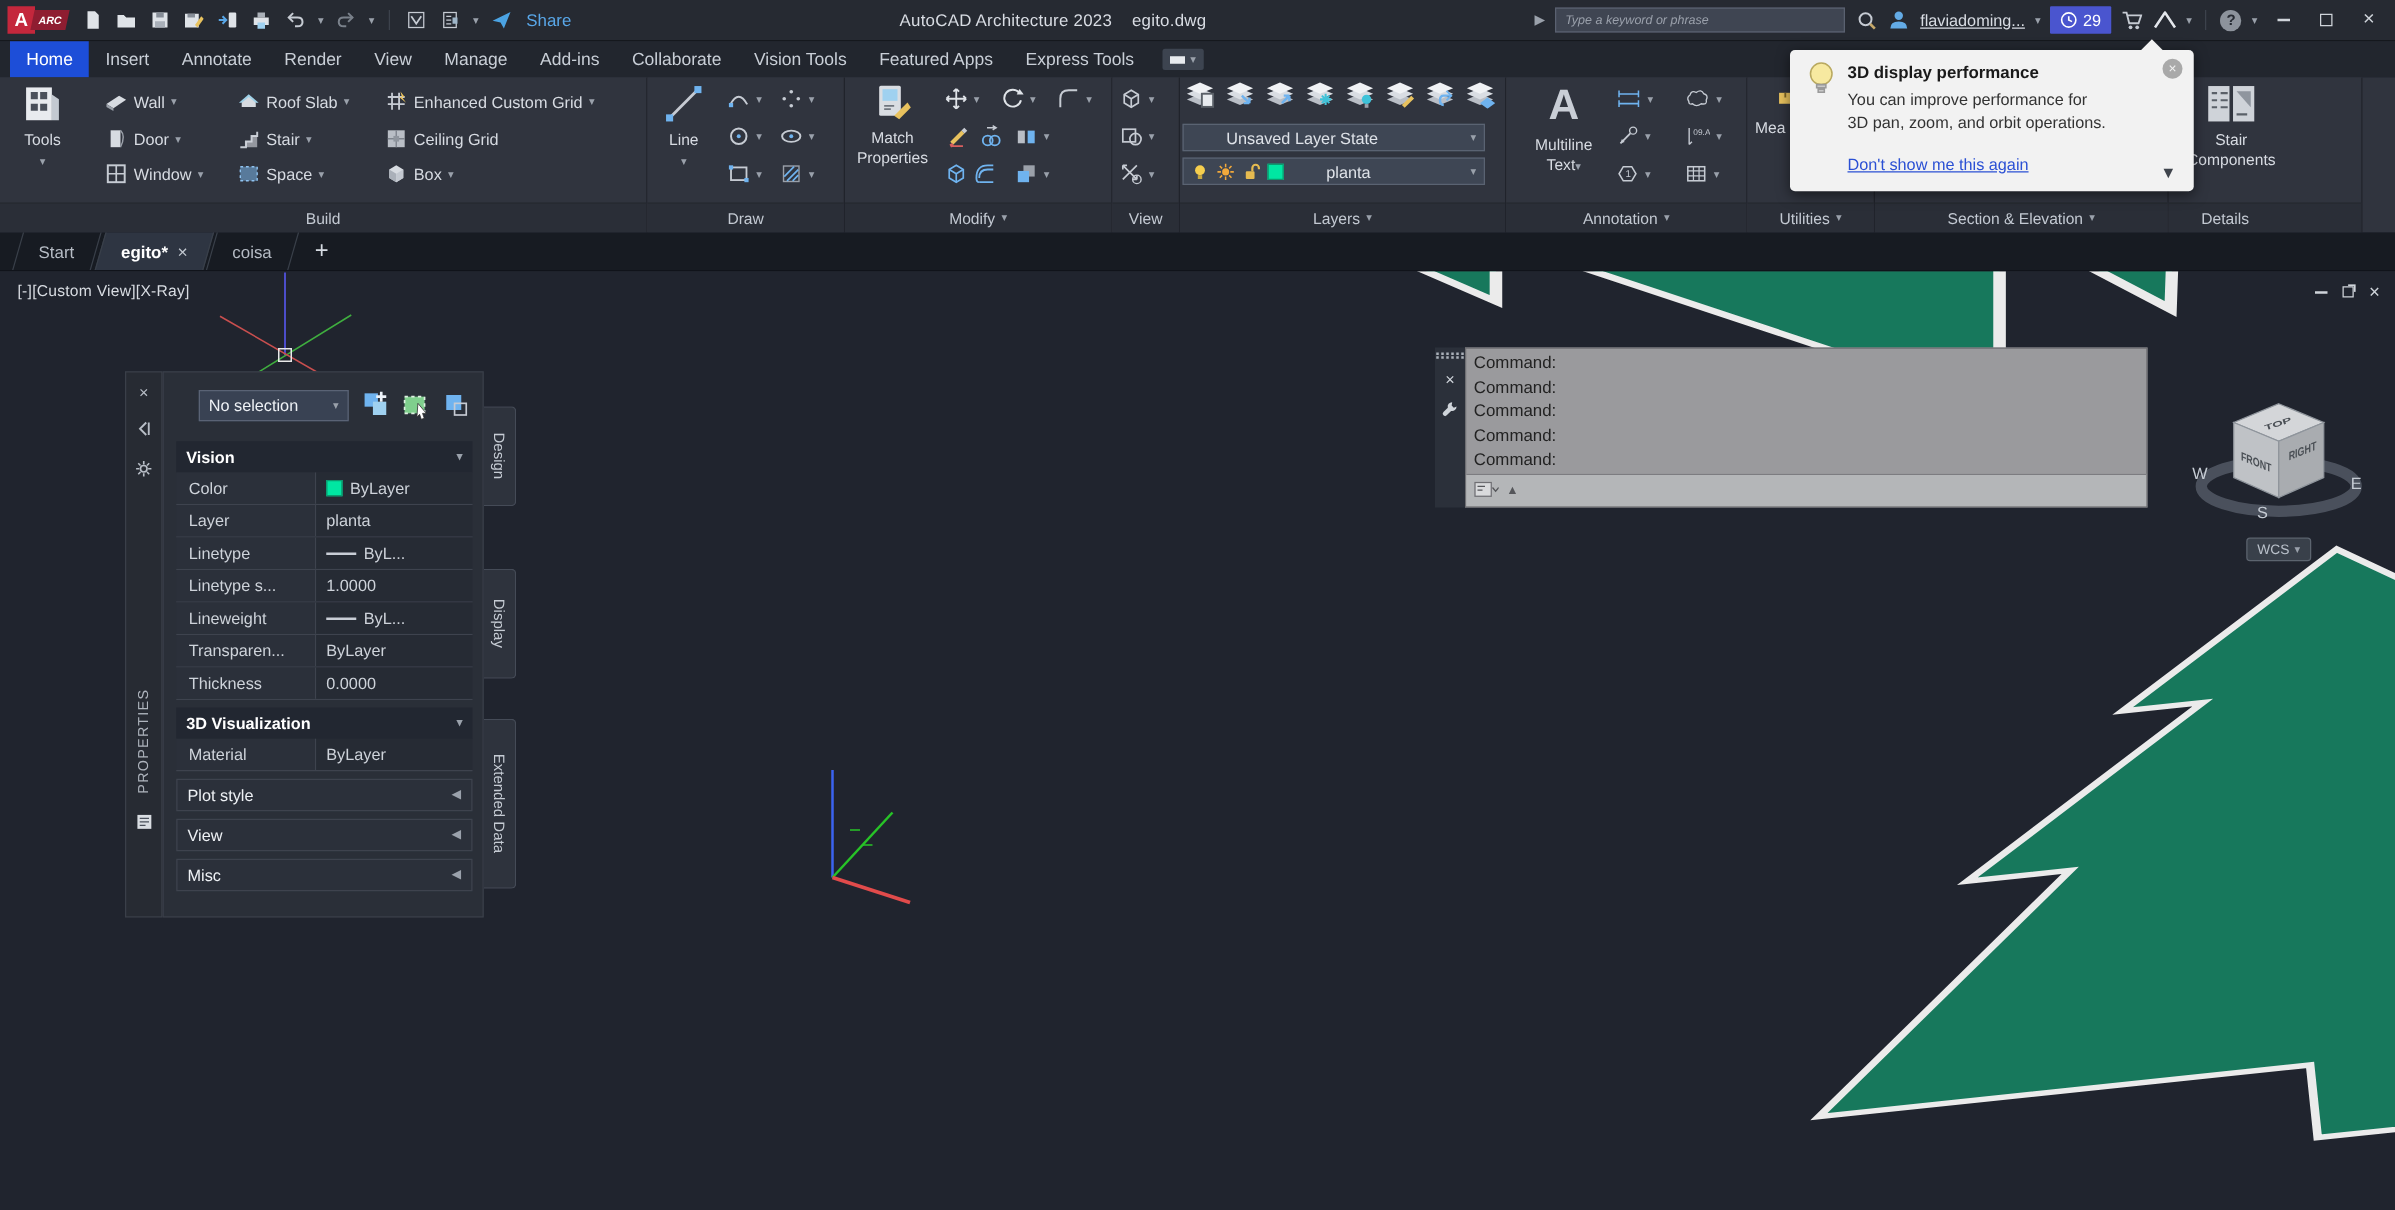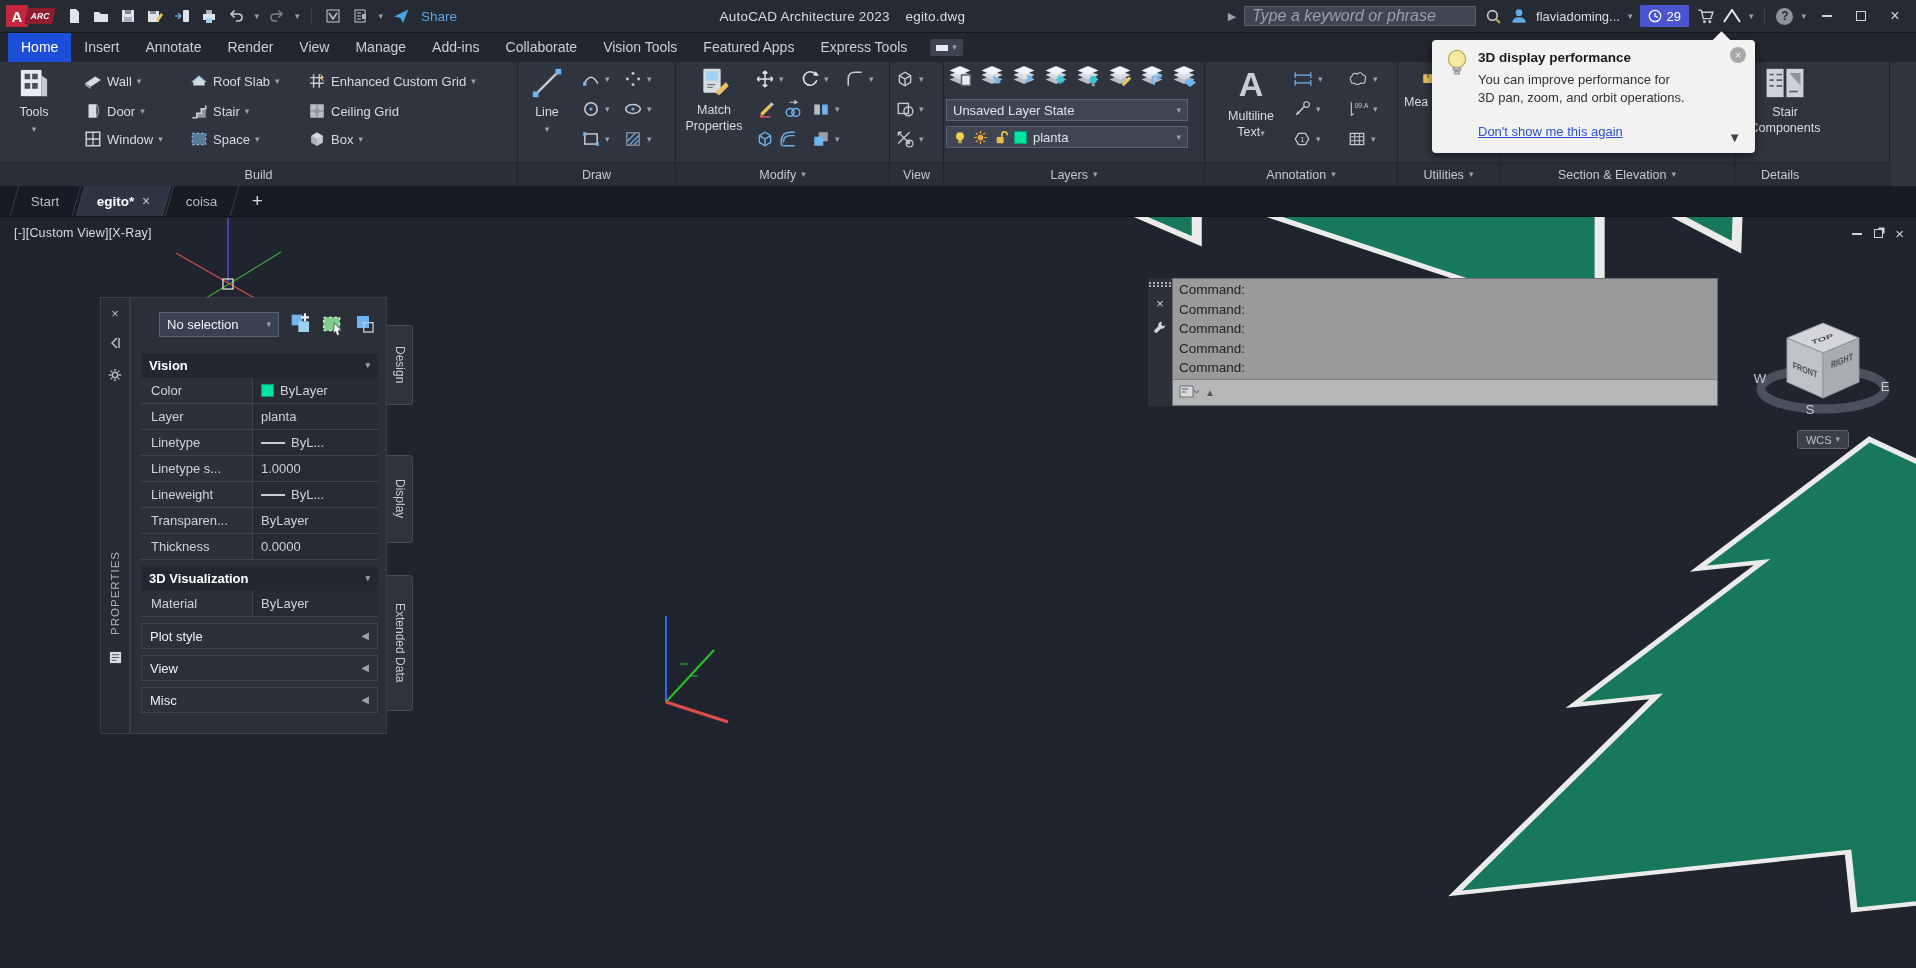--- a/index.html
+++ b/index.html
@@ -8,46 +8,46 @@
   .abs{position:absolute;}
   
   .titlebar{position:absolute;left:0;top:0;width:1916px;height:33px;background:#262a32;display:flex;align-items:center;border-bottom:1px solid #15181d;}
   .qat{display:flex;align-items:center;gap:9px;padding-left:6px;}
   .qicon{width:18px;height:18px;display:flex;align-items:center;justify-content:center;}
   .dd{font-size:9px;color:#9aa1ab;line-height:1;}
   .qsep{width:1px;height:16px;background:#3c424c;margin:0 3px;}
   .share{color:#59a7e8;font-size:13.5px;margin-left:2px;}
   .titlecenter{flex:1;text-align:center;color:#d8dce3;font-size:13.5px;letter-spacing:.2px;}
   .titleright{display:flex;align-items:center;gap:8px;padding-right:8px;}
-  .searchbox{width:232px;height:20px;background:#3f4552;border:1px solid #5a6170;color:#e3e6eb;font-style:italic;font-size:16px;padding:0 7px;}
+  .searchbox{width:232px;height:20px;background:#3f4552;border:1px solid #5a6170;color:#e3e6eb;font-style:italic;font-size:10px;padding:0 7px;}
   .searchbox::placeholder{color:#9aa0ab;font-style:italic;}
   .badge{display:flex;align-items:center;gap:4px;background:#4a55cf;color:#fff;height:22px;padding:0 8px;font-size:13px;border-radius:1px;}
   .winbtn{width:26px;height:20px;display:flex;align-items:center;justify-content:center;color:#cfd4da;}
   .minbar{width:10px;height:2px;background:#cfd4da;}
   .maxsq{width:10px;height:10px;border:1.5px solid #cfd4da;}
   .helpc{width:17px;height:17px;border-radius:50%;background:#8d939c;color:#262a32;font-weight:bold;font-size:12px;display:flex;align-items:center;justify-content:center;}
   .arclogo{display:flex;align-items:center;margin-right:2px;}
   .arcA{width:22px;height:22px;background:#c4273c;color:#fff;font-weight:bold;font-size:15px;display:flex;align-items:center;justify-content:center;}
   .arcTag{height:16px;background:#8f1d31;color:#fff;font-size:8.5px;font-weight:bold;display:flex;align-items:center;padding:0 5px;transform:skewX(-12deg);margin-left:-2px;}
-  .usr{color:#d8dce3;font-size:13px;}
+  .usr{color:#d8dce3;font-size:13px;text-decoration:underline;}
   
   .tabrow{position:absolute;left:0;top:33px;width:1916px;height:29px;background:#22262e;display:flex;align-items:stretch;padding-left:8px;}
   .rtab{padding:0 13px;line-height:29px;font-size:14px;color:#c9cfd7;}
   .rtab.active{background:#1d4ed8;color:#fff;}
   .ribtoggle{display:flex;align-items:center;gap:4px;margin-left:10px;background:#3d4450;height:17px;align-self:center;padding:0 6px;border-radius:2px;}
   .ribtoggle b{display:block;width:12px;height:6px;background:#e8ebef;}
   
   .ribbon{position:absolute;left:0;top:62px;width:1916px;height:124px;background:#30343e;}
   .panel{position:absolute;top:0;height:124px;border-right:1px solid #20232b;background:#30343e;}
   .pstrip{position:absolute;left:0;bottom:0;width:100%;height:24px;background:#2a2e37;color:#c3c9d2;font-size:12.5px;display:flex;align-items:center;justify-content:center;gap:5px;border-top:1px solid #262a31;}
   .sb{position:absolute;display:flex;align-items:center;gap:5px;font-size:13px;color:#d7dbe2;height:22px;}
   .bb{position:absolute;text-align:center;color:#d7dbe2;font-size:12.5px;line-height:16px;}
   .bb .bicon{display:flex;justify-content:center;margin-bottom:4px;}
   .selbox{position:absolute;height:22px;background:#3e4654;border:1px solid #5a6372;color:#dfe3e9;font-size:13px;display:flex;align-items:center;padding:0 6px;gap:6px;}
-  .selbox .grow{flex:1;}
+  .selbox .grow{flex:1;margin-left:28px;}
   .mini{display:inline-flex;}
   
   .filetabs{position:absolute;left:0;top:186px;width:1916px;height:31px;background:#171b22;display:flex;align-items:stretch;padding-left:14px;border-bottom:1px solid #10131a;}
   .ftab{position:relative;display:flex;align-items:center;gap:7px;padding:0 16px;color:#b6bcc5;font-size:13.5px;transform:skewX(-16deg);margin-right:3px;border-right:1px solid #3a404a;border-left:1px solid #3a404a;}
   .ftab>span{transform:skewX(16deg);display:inline-block;}
   .ftab.active{background:#2e3542;color:#fff;font-weight:bold;}
   .ftab .x{font-weight:normal;color:#c2c8d0;font-size:14px;}
   .fplus{display:flex;align-items:center;padding:0 14px;color:#d6dbe2;font-size:19px;}
   
   .canvas{position:absolute;left:0;top:217px;width:1916px;height:751px;background:#20242e;overflow:hidden;}

